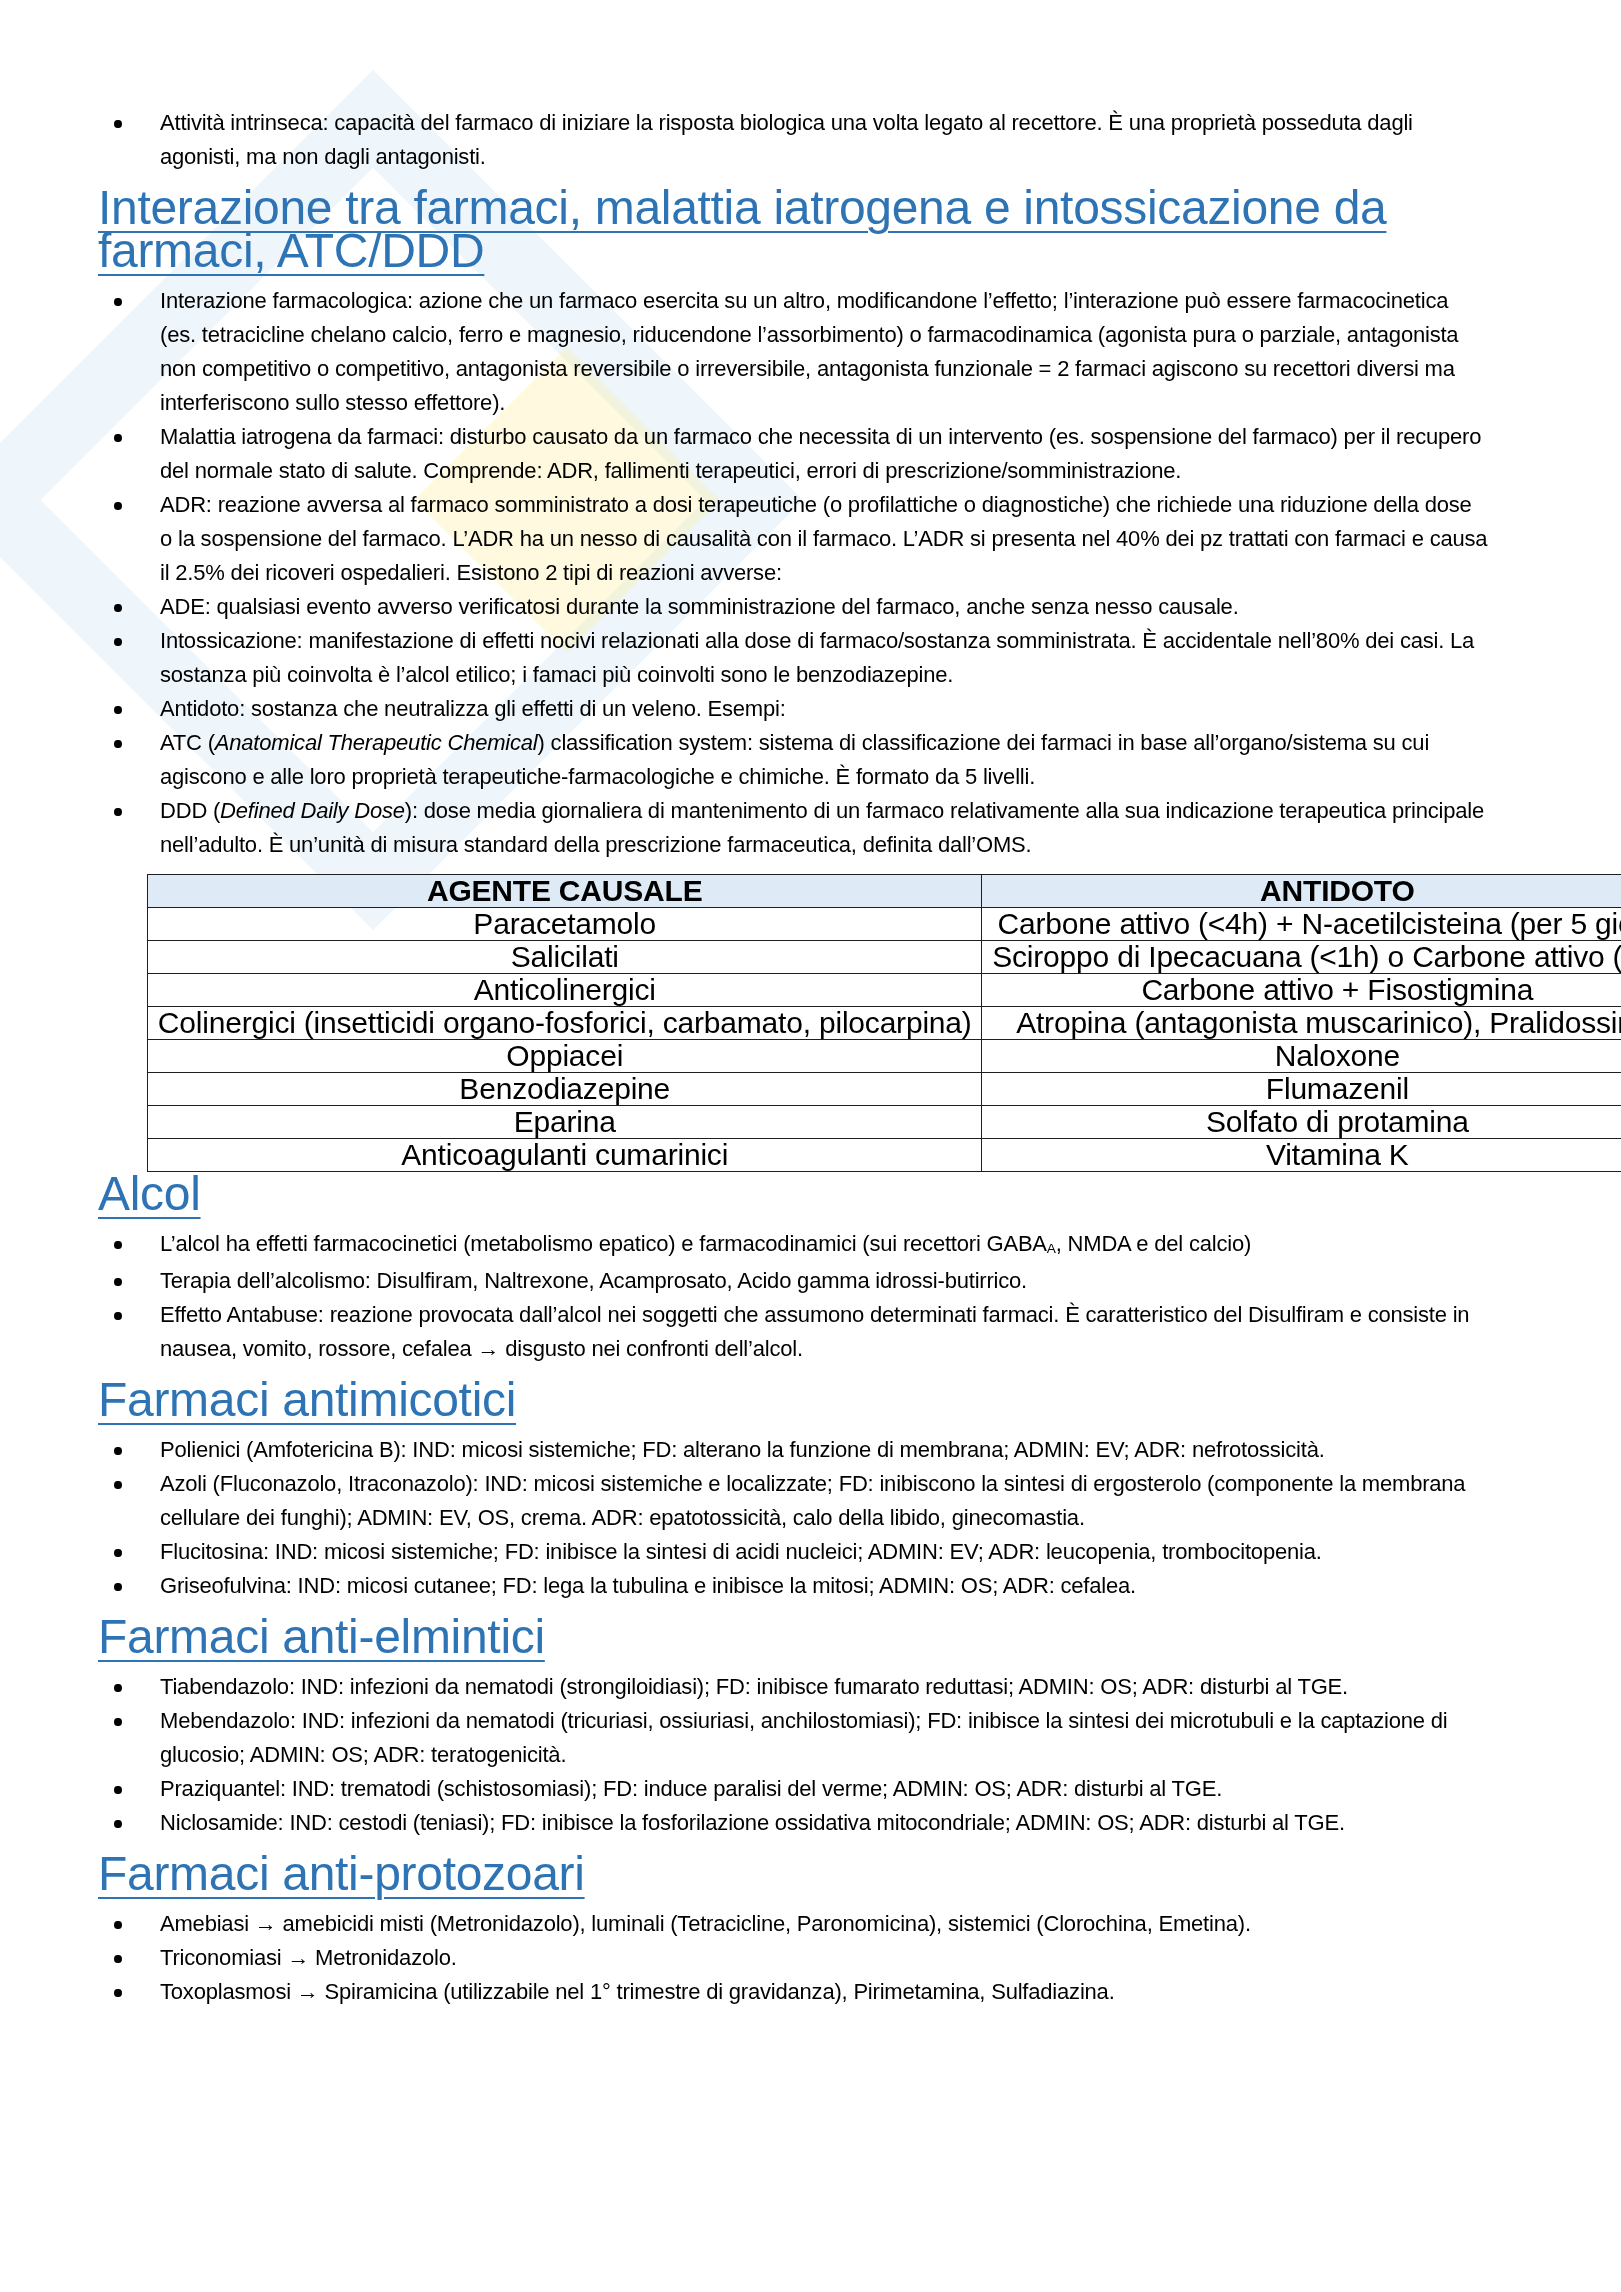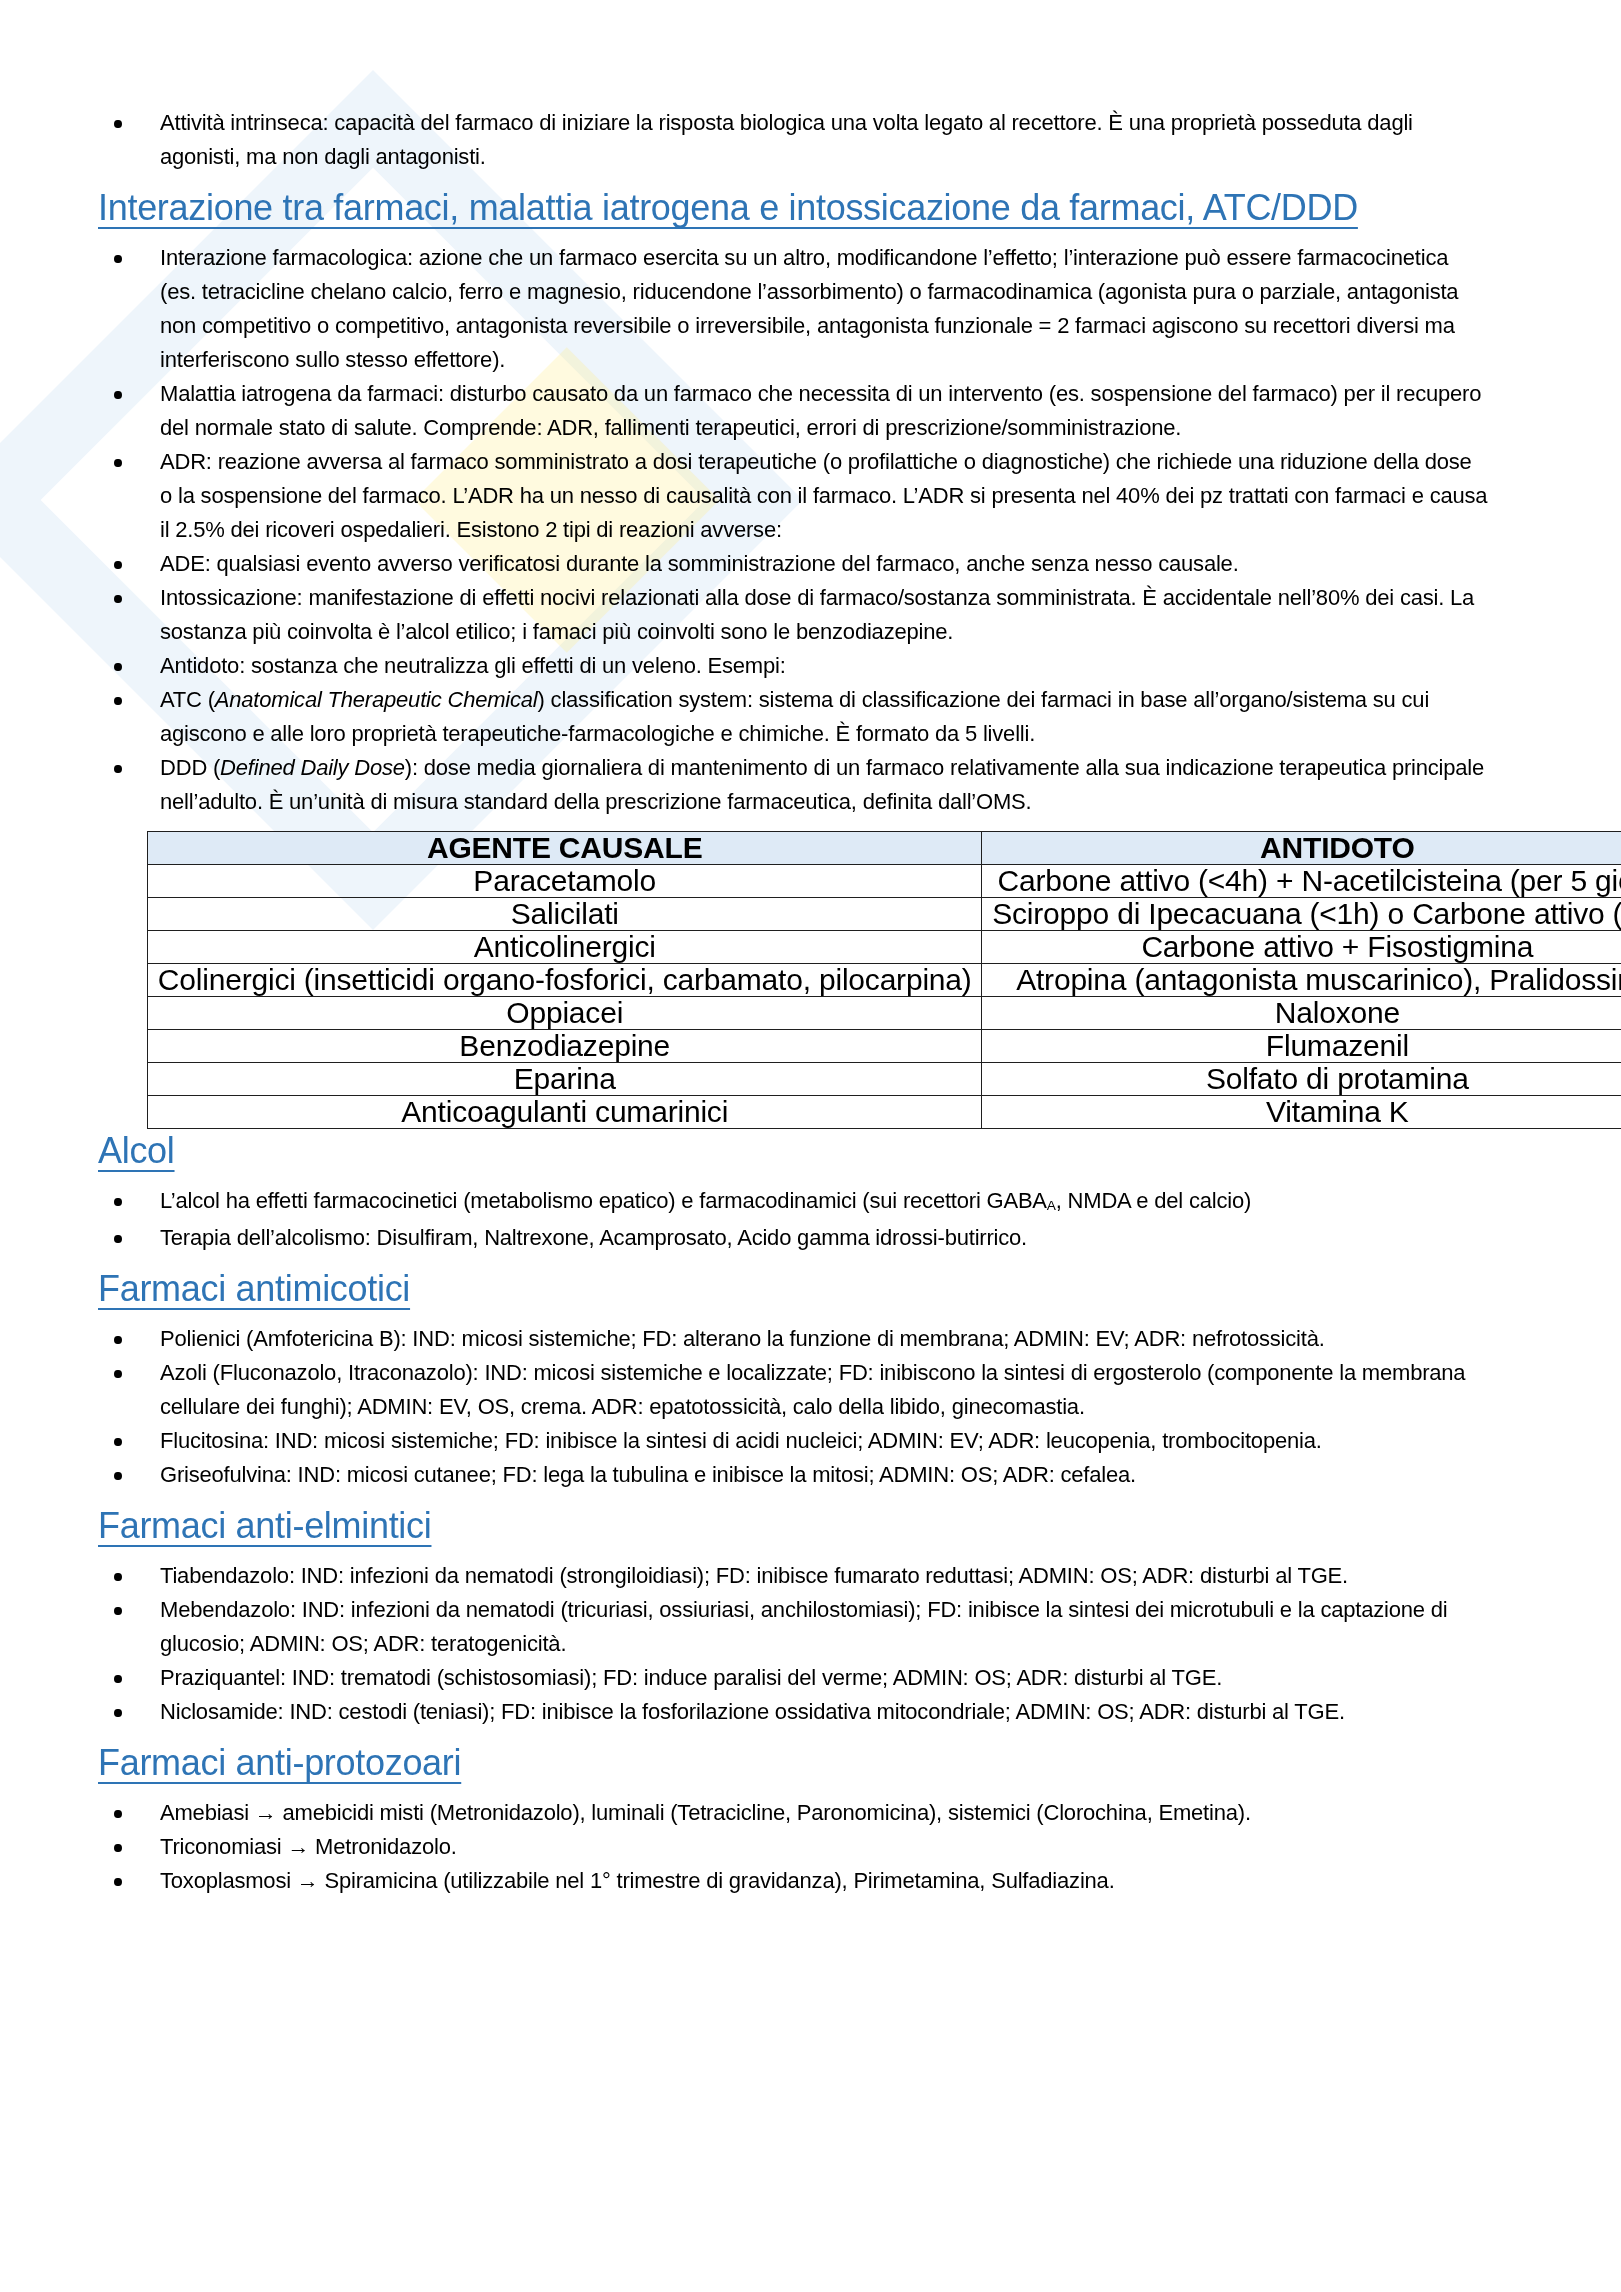--- a/index.html
+++ b/index.html
@@ -13,21 +13,21 @@
   .page { position: absolute; left: 98px; top: 94px; width: 1402px; z-index: 1; }
   ul.blist { list-style: none; margin: 12px; padding: 0; }
   ul.blist > li { position: relative; padding-left: 50px; font-size: 22px;
                   line-height: 34px; letter-spacing: -0.2px; }
   ul.blist > li::before { content: ""; position: absolute; left: 3.9px; top: 13.7px;
                   width: 7.8px; height: 8.8px; border-radius: 50%; background: #000; }
   ul.sub { list-style: none; margin: 0; padding: 0; }
   ul.sub > li { position: relative; padding-left: 50px; margin-left: 0; }
   ul.sub > li::before { content: ""; position: absolute; left: 2px; top: 12.7px;
                   width: 8.8px; height: 8.8px; border: 1.3px solid #000; border-radius: 50%; }
-  h2.sec { font-weight: normal; color: #2e74b5; font-size: 36px; margin: 0;
+  h2.sec { font-weight: normal; color: #2e74b5; font-size: 48px; margin: 0;
            line-height: 43px; text-decoration: underline; text-decoration-thickness: 2px;
            text-underline-offset: 6.9px; letter-spacing: -0.3px; }
   .gap-top-1 { margin-top: 33px; margin-bottom: 7.8px; }
   .gap-top { margin-top: 25.5px; margin-bottom: 9.8px; }
   em { font-style: italic; }
   sub { font-size: 13.7px; vertical-align: baseline; position: relative; top: 2px; }
   table.anti { border-collapse: collapse; margin-left: 49px; width: 1331px; margin-top: 2px;
                font-size: 30px; border-radius: 15px; }
   table.anti th, table.anti td { border: 1.5px solid #1f1f1f; height: 32px; padding: 0 9.8px;
                line-height: 32px; text-align: center; white-space: nowrap; letter-spacing: -0.2px; }
@@ -102,20 +102,21 @@
           <td class="c1">Anticoagulanti cumarinici</td>
           <td>Vitamina K</td>
         </tr>
     </tbody>
   </table>
 
   <h2 class="sec gap-top">Alcol</h2>
   <ul class="blist">
     <li><span>L’alcol ha effetti farmacocinetici (metabolismo epatico) e farmacodinamici (sui recettori GABA</span><sub>A</sub><span>, NMDA e del calcio)</span></li>
     <li>Terapia dell’alcolismo: Disulfiram, Naltrexone, Acamprosato, Acido gamma idrossi-butirrico.</li>
+    <li>Effetto Antabuse: reazione provocata dall’alcol nei soggetti che assumono determinati farmaci. È caratteristico del Disulfiram e consiste in nausea, vomito, rossore, cefalea → disgusto nei confronti dell’alcol.</li>
   </ul>
 
   <h2 class="sec gap-top">Farmaci antimicotici</h2>
   <ul class="blist">
     <li>Polienici (Amfotericina B): IND: micosi sistemiche; FD: alterano la funzione di membrana; ADMIN: EV; ADR: nefrotossicità.</li>
     <li>Azoli (Fluconazolo, Itraconazolo): IND: micosi sistemiche e localizzate; FD: inibiscono la sintesi di ergosterolo (componente la membrana cellulare dei funghi); ADMIN: EV, OS, crema. ADR: epatotossicità, calo della libido, ginecomastia.</li>
     <li>Flucitosina: IND: micosi sistemiche; FD: inibisce la sintesi di acidi nucleici; ADMIN: EV; ADR: leucopenia, trombocitopenia.</li>
     <li>Griseofulvina: IND: micosi cutanee; FD: lega la tubulina e inibisce la mitosi; ADMIN: OS; ADR: cefalea.</li>
   </ul>
 

